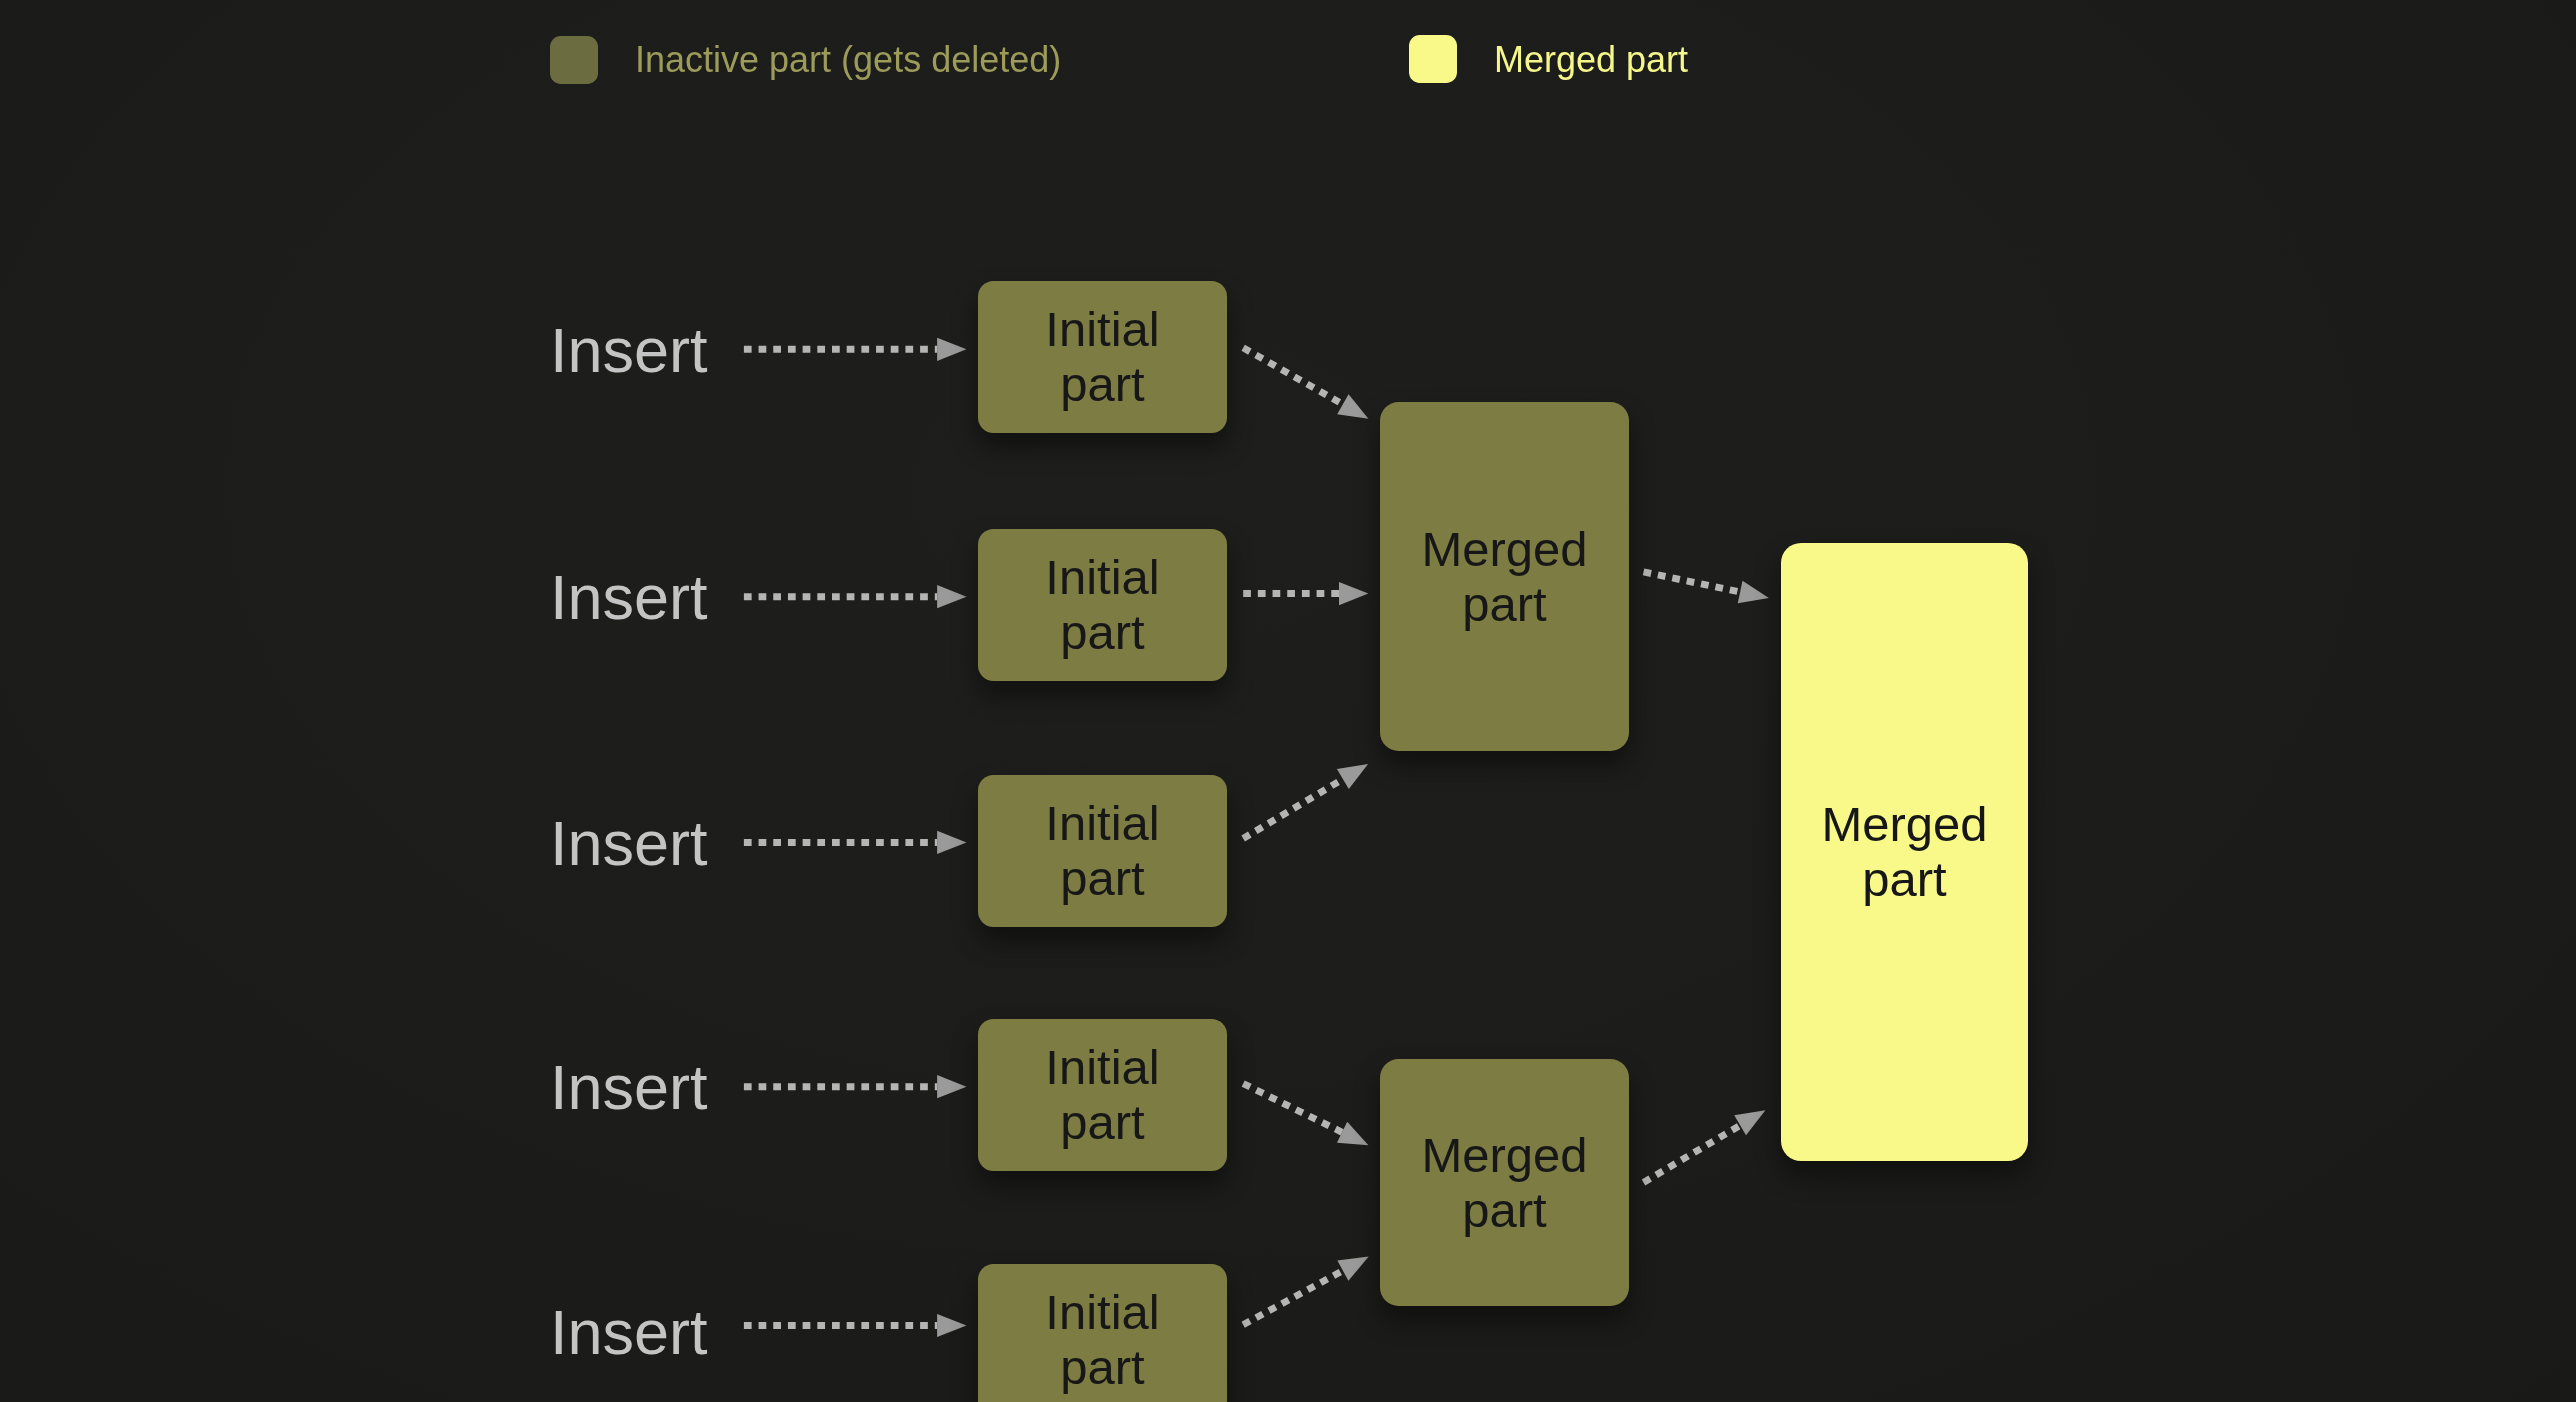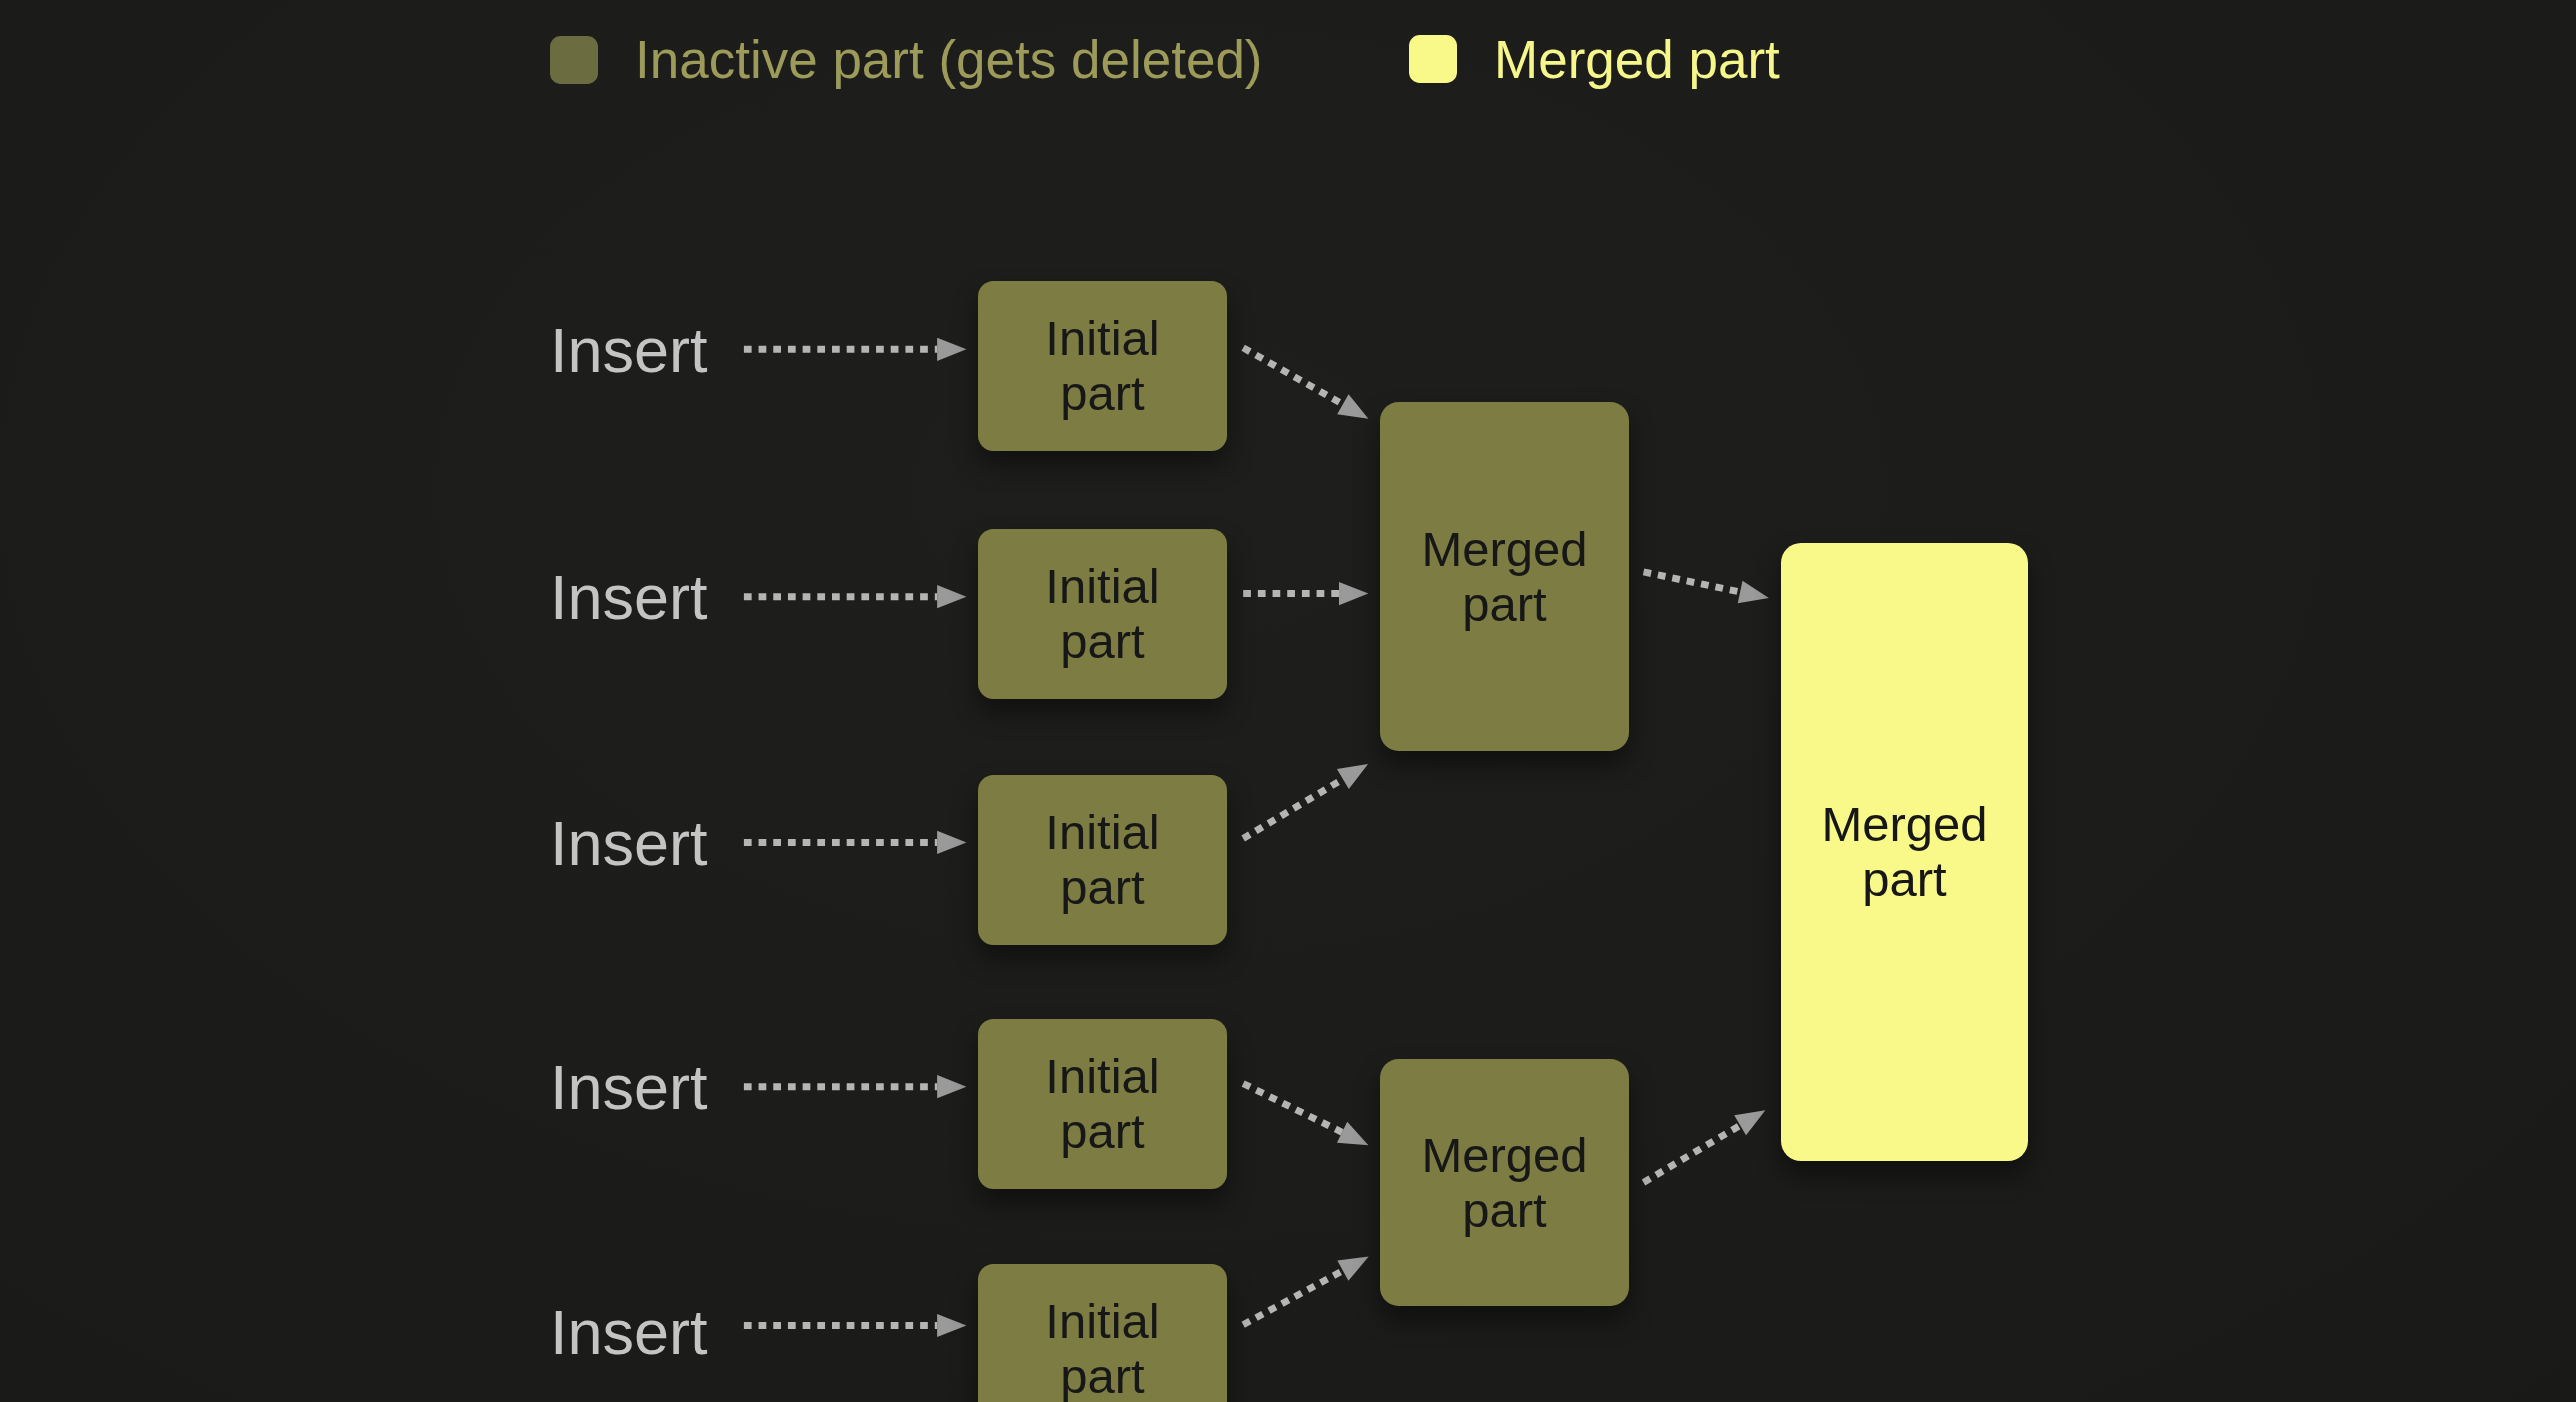--- a/index.html
+++ b/index.html
@@ -11,40 +11,40 @@
     font-family:"Liberation Sans","DejaVu Sans",sans-serif;
   }
   
   .legend-swatch{
     position:absolute;width:48px;height:48px;border-radius:10.8px;
   }
   .legend-swatch.inactive{left:550px;top:36px;background:#6c6c41;}
   .legend-swatch.active{left:1409px;top:35px;background:#f9f98a;}
   .legend-label{
     position:absolute;top:32px;height:56px;line-height:56px;
-    font-size:53px;white-space:nowrap;
+    font-size:36px;white-space:nowrap;
   }
   .legend-label.inactive{left:635px;color:#9c9b5a;}
   .legend-label.active{left:1494px;color:#f6f78b;}
   
   .insert-label{
     position:absolute;left:550px;width:178px;height:62px;line-height:62px;
     font-size:63px;color:#c4c4c4;white-space:nowrap;
   }
   
   .node{
     position:absolute;display:flex;flex-direction:column;
     align-items:center;justify-content:center;
     color:#171717;text-align:center;
     font-size:49px;line-height:55px;
     box-shadow:0 14px 26px rgba(0,0,0,0.45);
   }
   .node.inactive{background:#7d7d43;}
   .node.active{background:#f9f98a;}
-  .node.initial{left:978px;width:249px;height:170px;border-radius:15.5px;}
+  .node.initial{left:978px;width:249px;height:152px;border-radius:15.5px;}
   .node.merged-top{left:1380px;top:402px;width:249px;height:349px;border-radius:18.6px;}
   .node.merged-bottom{left:1380px;top:1059px;width:249px;height:247px;border-radius:18.6px;}
   .node.final{left:1781px;top:543px;width:247px;height:618px;border-radius:20px;}
   .node span{display:block;}
   
   .arrows{position:absolute;left:0;top:0;width:2576px;height:1402px;pointer-events:none;}
   .arrow{
     stroke:#b5b5b5;stroke-width:9;stroke-dasharray:10 9;stroke-linecap:butt;
     fill:none;marker-end:url(#ah);
   }

